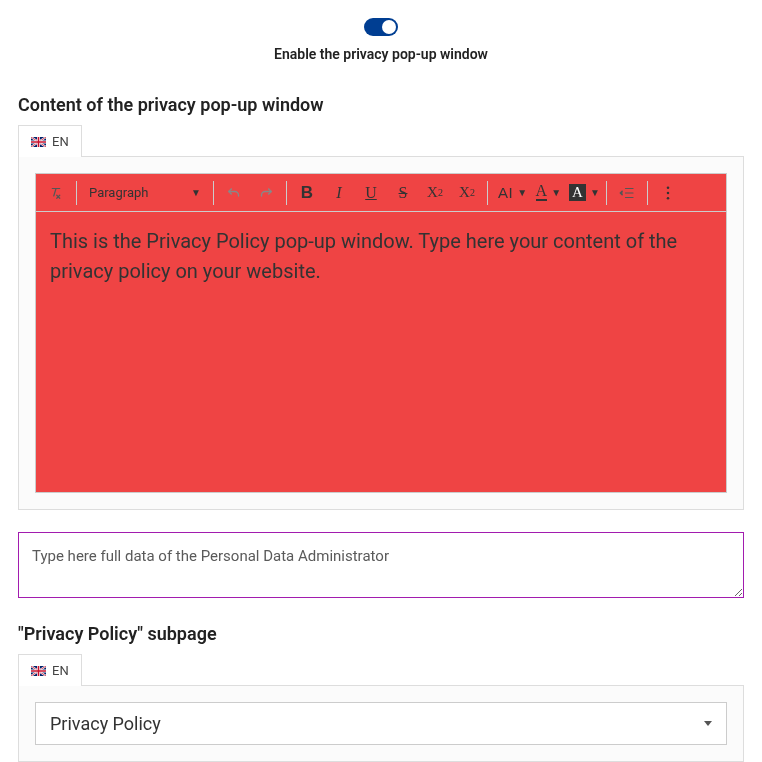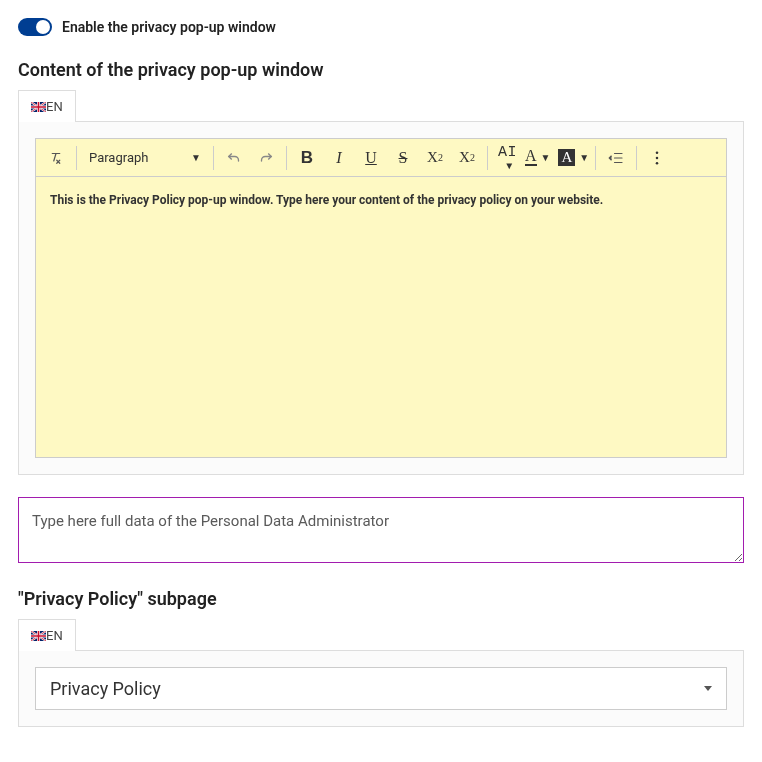--- a/index.html
+++ b/index.html
@@ -9,21 +9,22 @@
   color: #222;
   background: #fff;
   padding: 18px;
   width: 762px;
 }
 .section { margin-bottom: 22px; }
 .toggle-row {
   display: flex;
   align-items: center;
   gap: 10px;
-  margin-bottom: 23px;
+  margin-bottom: 32px;
+  flex-direction: column;
 }
 .toggle {
   width: 34px;
   height: 18px;
   background: #003e92;
   border-radius: 10px;
   position: relative;
   cursor: pointer;
 }
 .toggle::after {
@@ -35,20 +36,21 @@
   border-radius: 50%;
   top: 2px;
   right: 2px;
 }
 .toggle-label { font-weight: 600; font-size: 14px; }
 .field-label { font-weight: 600; font-size: 18px; margin-bottom: 10px; display: block; }
 .tab-row { display: flex; }
 .lang-tab {
   display: flex;
   align-items: center;
+  gap: 6px;
   padding: 8px 12px;
   border: 1px solid #ddd;
   border-bottom: none;
   background: #fff;
   color: #444;
   font-size: 13px;
   position: relative;
   z-index: 2;
   margin-bottom: -1px;
 }
@@ -57,21 +59,21 @@
   height: 10px;
   display: inline-block;
 }
 .flag svg { display: block; width: 100%; height: 100%; }
 .panel {
   border: 1px solid #ddd;
   background: #fbfbfb;
   padding: 16px;
 }
 .editor-wrapper {
-  background: #fef9c3;
+  background: #ef4444;
   border: 1px solid #ccc;
 }
 .toolbar {
   display: flex;
   align-items: center;
   border-bottom: 1px solid #ccc;
   height: 38px;
   padding: 0 4px;
   gap: 0;
 }
@@ -96,24 +98,23 @@
   height: 32px;
   font-size: 13px;
   color: #333;
   cursor: pointer;
 }
 .tb-sep { width: 1px; height: 24px; background: #ccc; margin: 0 4px; }
 .chev { font-size: 10px; color: #333; }
 .editor-body {
   min-height: 280px;
   padding: 14px;
-  font-size: 12px;
+  font-size: 20px;
   color: #333;
   line-height: 1.5;
-  font-weight: bold;
 }
 .textarea-field {
   width: 100%;
   border: 1px solid #a21caf;
   padding: 14px 13px;
   font-size: 15px;
   font-family: inherit;
   color: #333;
   min-height: 58px;
   resize: both;
@@ -125,21 +126,21 @@
   display: flex;
   align-items: center;
   justify-content: space-between;
   padding: 10px 14px;
   font-size: 18px;
   color: #333;
   cursor: pointer;
 }
 .icon-sub { font-size: 15px; font-family: Georgia, serif; }
 .icon-sub sub, .icon-sub sup { font-size: 10px; }
-.ai-btn { font-family: Liberation Mono, monospace; font-size: 15px; letter-spacing: 0.5px; flex-direction: column; }
+.ai-btn { font-family: Liberation Sans, sans-serif; font-size: 15px; letter-spacing: 0.5px; }
 .a-color { font-family: Georgia, serif; font-size: 16px; border-bottom: 2px solid #333; line-height: 0.9; }
 .a-bg { font-family: Georgia, serif; font-size: 15px; background: #333; color: #fff; padding: 0 3px; }
 .dropdown .caret { width: 0; height: 0; border-left: 4px solid transparent; border-right: 4px solid transparent; border-top: 5px solid #555; }
 </style>
 </head>
 <body>
 
 <div class="toggle-row section">
   <div class="toggle"></div>
   <span class="toggle-label">Enable the privacy pop-up window</span>

